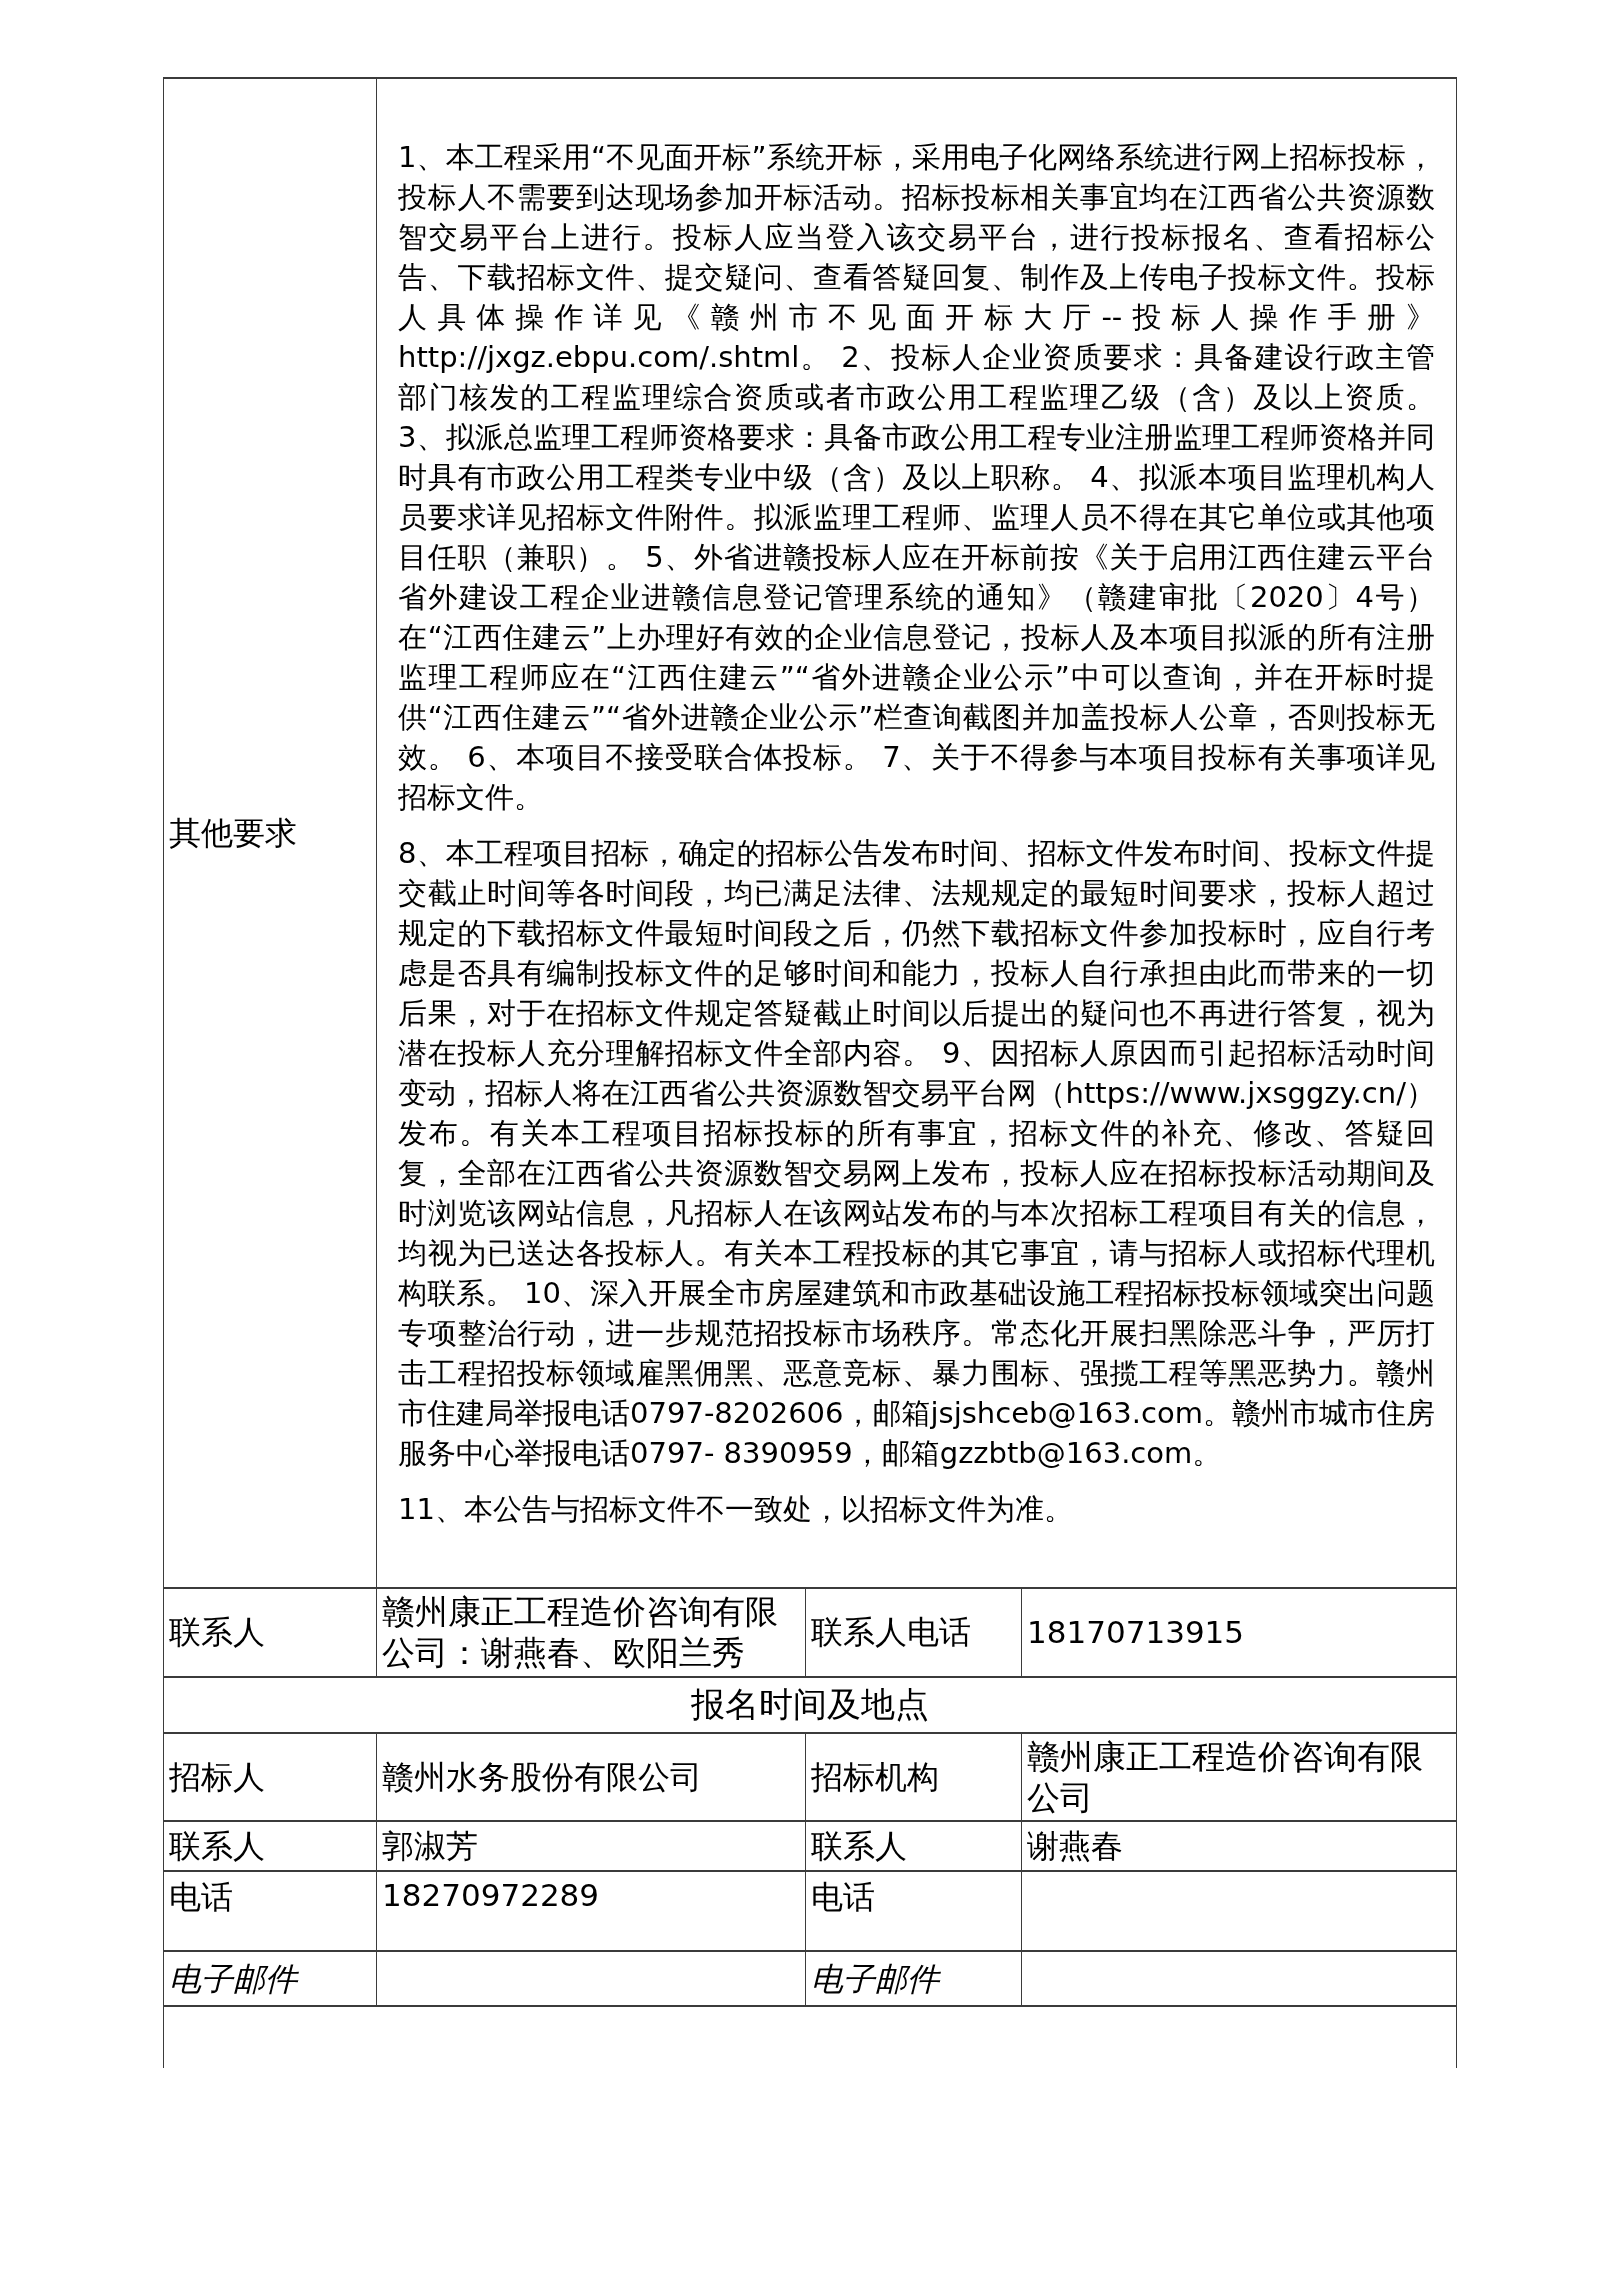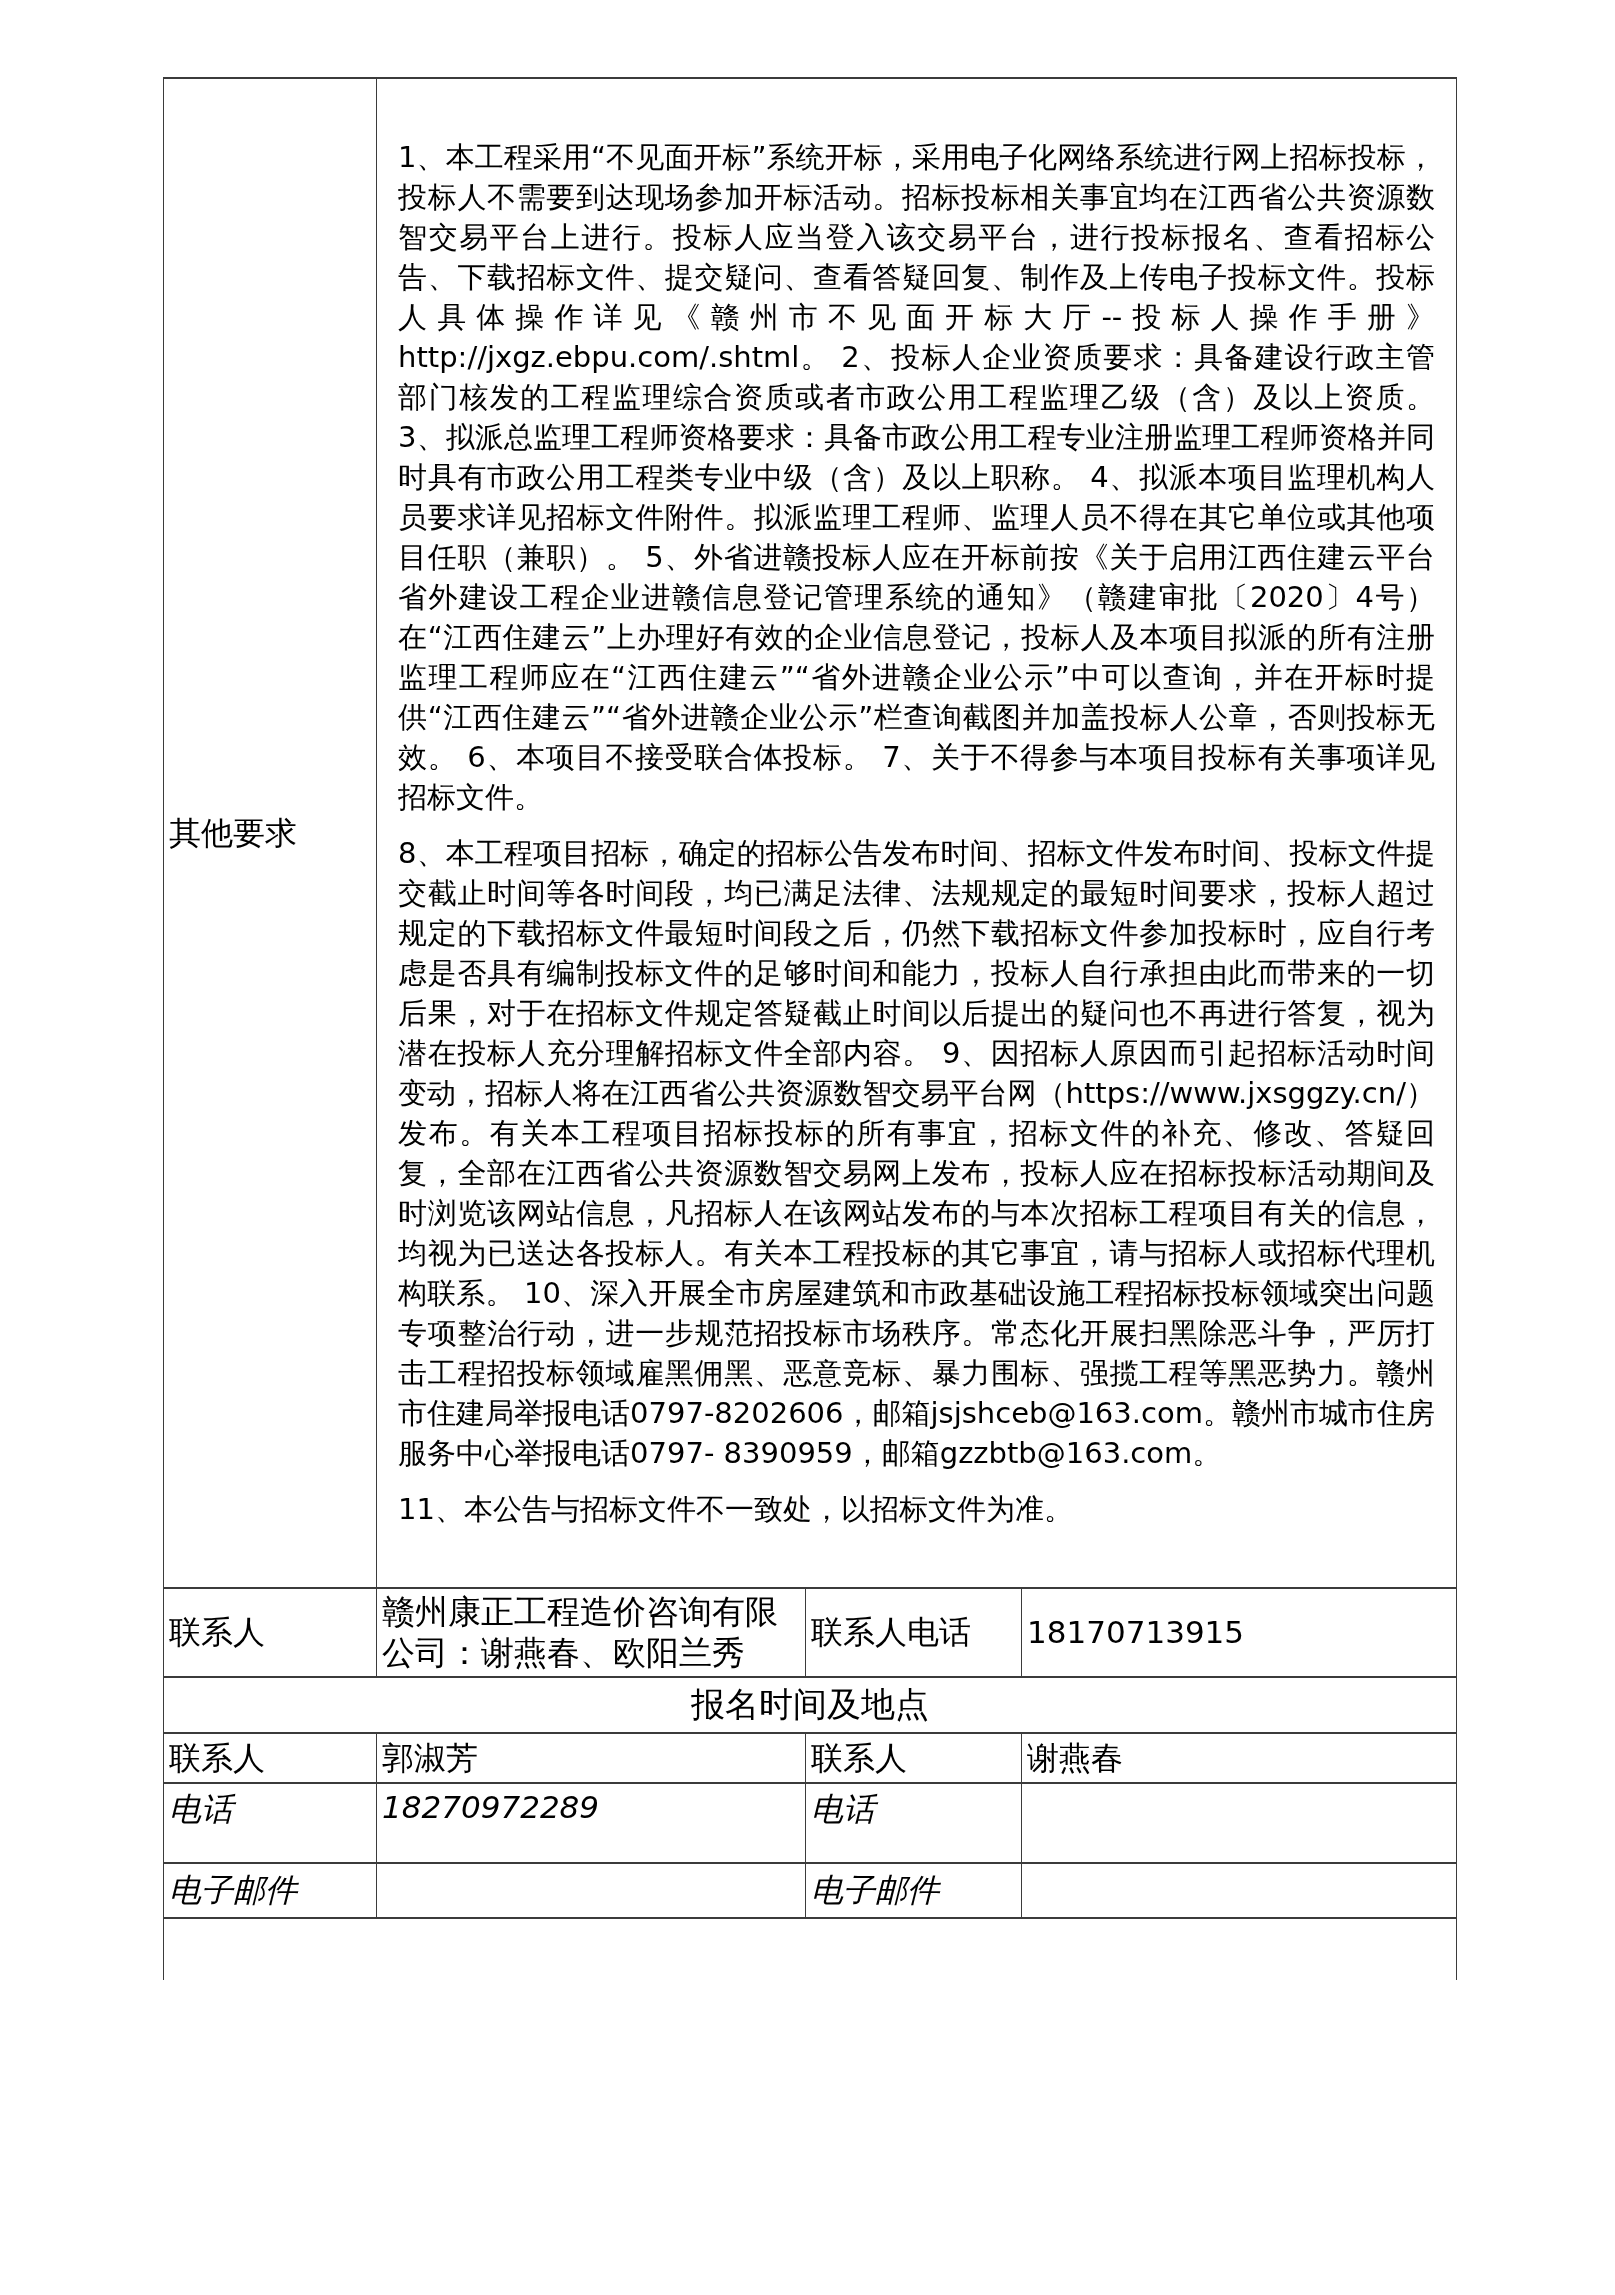--- a/index.html
+++ b/index.html
@@ -58,21 +58,21 @@
     font-size: 31px;
     line-height: 1.2;
   }
   .r-contact   { height: 85px; }
   .r-header1   { height: 56px; }
   .r-publish   { height: 45px;  }
   .r-header2   { height: 54px; }
   .r-tenderer  { height: 81px; }
   .r-address   { height: 59px; }
   .r-person    { height: 50px;  }
-  .r-phone     { height: 80px; font-style: italic; }
+  .r-phone     { height: 80px; }
   .r-phone td  { vertical-align: top; padding-top: 5.1px; }
   .r-email     { height: 55px; font-style: italic;  }
   .r-open      { height: 62px; }
   .section-header-cell {
     font-size: 34px;
     text-align: center;
     line-height: 1.3;
   }
   .agency-value-cell {
     font-size: 33px;
@@ -122,20 +122,34 @@
   </tr>
 
   <tr class="r-header1">
     <td class="section-header-cell" colspan="4">
       <span>报名时间及地点</span>
     </td>
   </tr>
 
 
 
+  <tr class="r-tenderer">
+    <td class="label-cell">
+      <span>招标人</span>
+    </td>
+    <td class="value-cell">
+      <span>赣州水务股份有限公司</span>
+    </td>
+    <td class="label-cell">
+      <span>招标机构</span>
+    </td>
+    <td class="value-cell agency-value-cell">
+      <span>赣州康正工程造价咨询有限公司</span>
+    </td>
+  </tr>
 
 
   <tr class="r-person">
     <td class="label-cell">
       <span>联系人</span>
     </td>
     <td class="value-cell">
       <span>郭淑芳</span>
     </td>
     <td class="label-cell">

